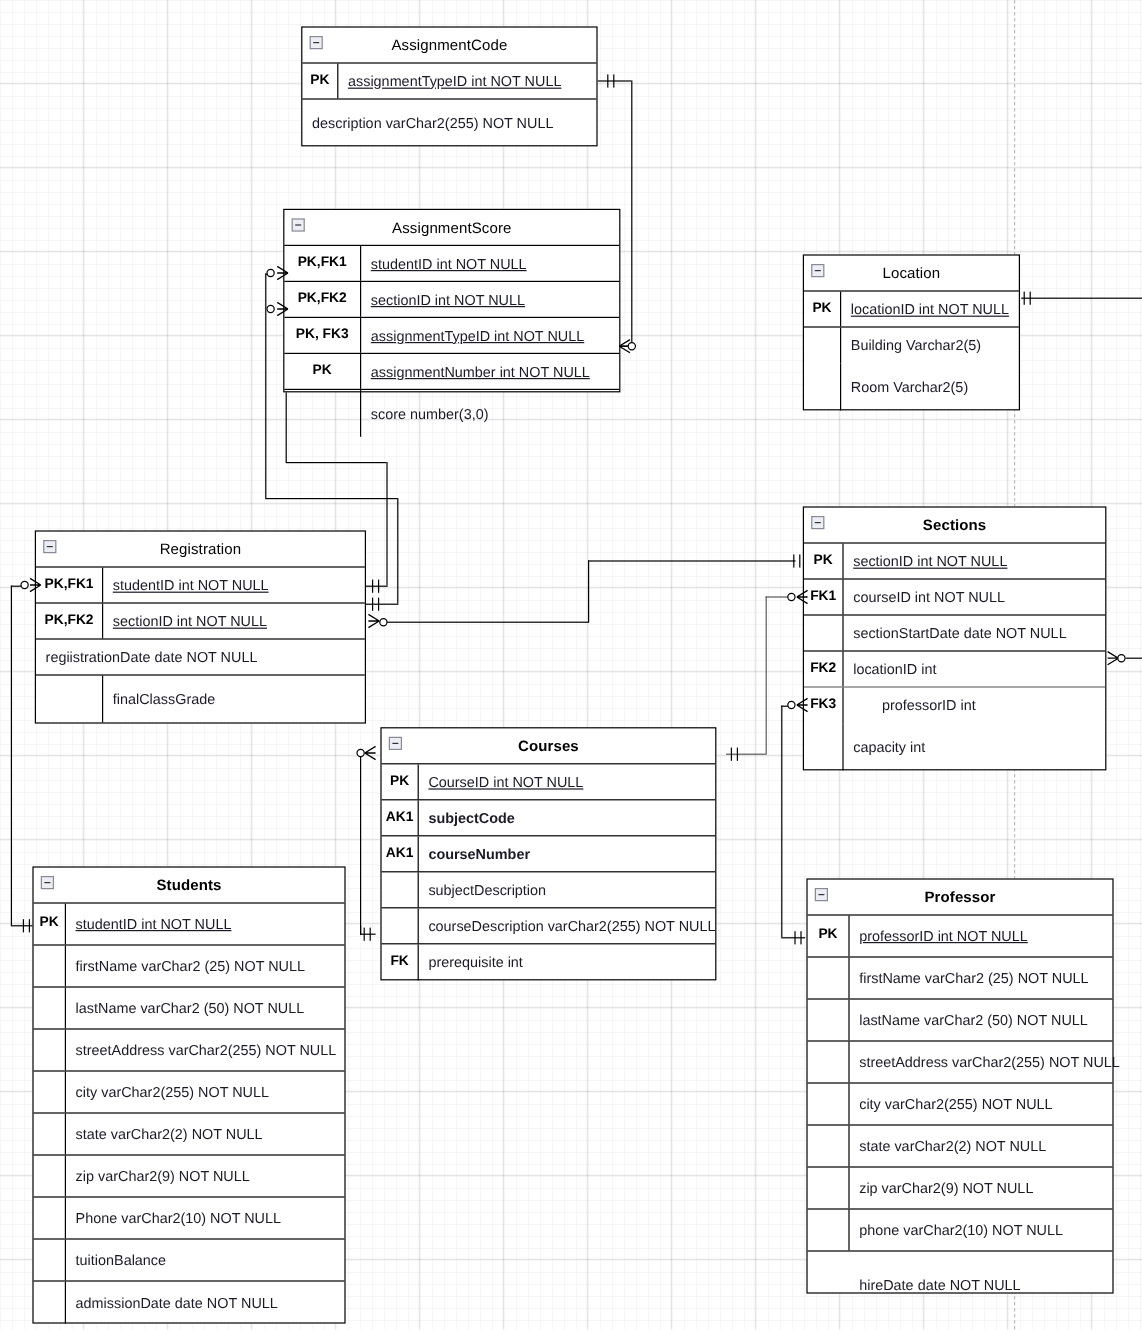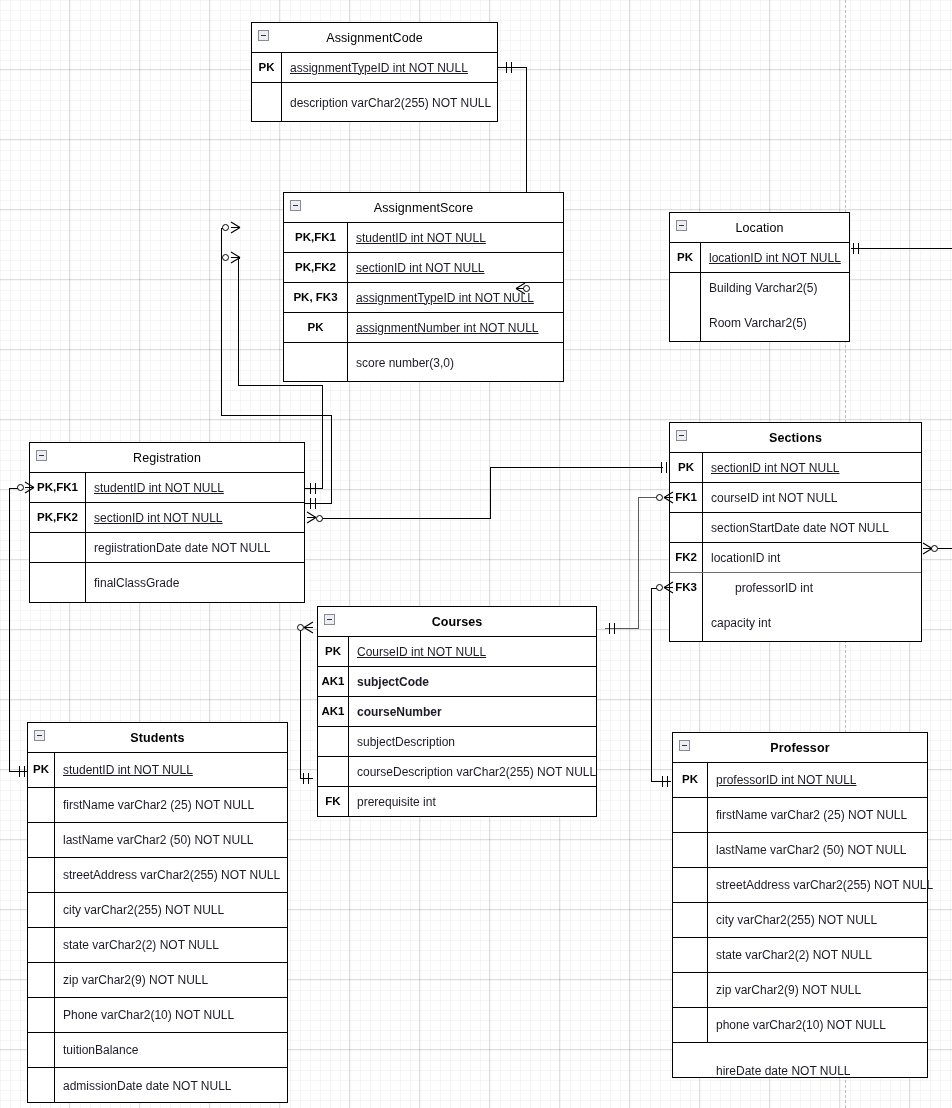--- a/index.html
+++ b/index.html
@@ -219,27 +219,27 @@
 
   <div class="entity" style="left:251px;top:22px;width:247px;height:100px;">
     <div class="ent-head">
       <span class="collapse-box"></span>
       <span class="ent-title reg">AssignmentCode</span>
     </div>
     <div class="row" style="height:30px;">
       <div class="keycell" style="width:30px;">PK</div>
       <div class="attrcell pk">assignmentTypeID int NOT NULL</div>
     </div>
-    <div class="row" style="height:39px;">
+    <div class="row" style="height:39px;flex-direction:column;">
       <div class="keycell" style="width:30px;"></div>
       <div class="attrcell">description varChar2(255) NOT NULL</div>
     </div>
   </div>
 
-  <div class="entity" style="left:236px;top:192px;width:281px;height:190px;margin-left:47px;">
+  <div class="entity" style="left:236px;top:174px;width:281px;height:153px;">
     <div class="ent-head">
       <span class="collapse-box"></span>
       <span class="ent-title reg">AssignmentScore</span>
     </div>
     <div class="row" style="height:30px;">
       <div class="keycell" style="width:64px;">PK,FK1</div>
       <div class="attrcell pk">studentID int NOT NULL</div>
     </div>
     <div class="row" style="height:30px;">
       <div class="keycell" style="width:64px;">PK,FK2</div>
@@ -284,21 +284,21 @@
       <span class="ent-title reg">Registration</span>
     </div>
     <div class="row" style="height:30px;">
       <div class="keycell" style="width:56px;">PK,FK1</div>
       <div class="attrcell pk">studentID int NOT NULL</div>
     </div>
     <div class="row" style="height:30px;">
       <div class="keycell" style="width:56px;">PK,FK2</div>
       <div class="attrcell pk">sectionID int NOT NULL</div>
     </div>
-    <div class="row" style="height:30px;">
+    <div class="row" style="height:30px;flex-direction:column;">
       <div class="keycell" style="width:56px;"></div>
       <div class="attrcell">regiistrationDate date NOT NULL</div>
     </div>
     <div class="row" style="height:39px;">
       <div class="keycell" style="width:56px;"></div>
       <div class="attrcell">finalClassGrade</div>
     </div>
   </div>
 
   <div class="entity" style="left:669px;top:422px;width:253px;height:220px;">

